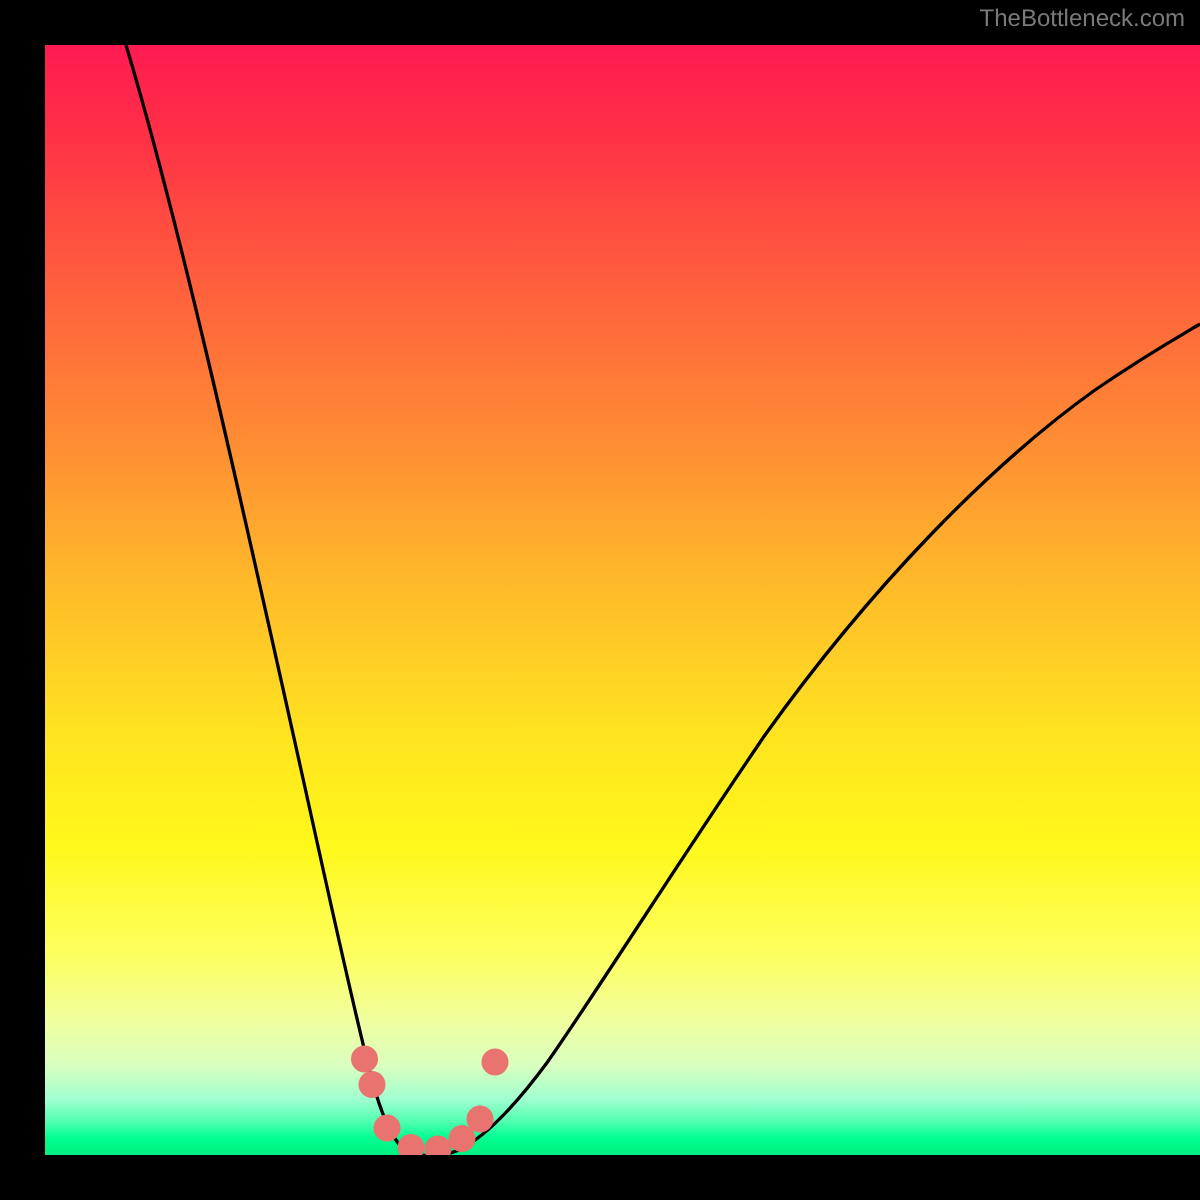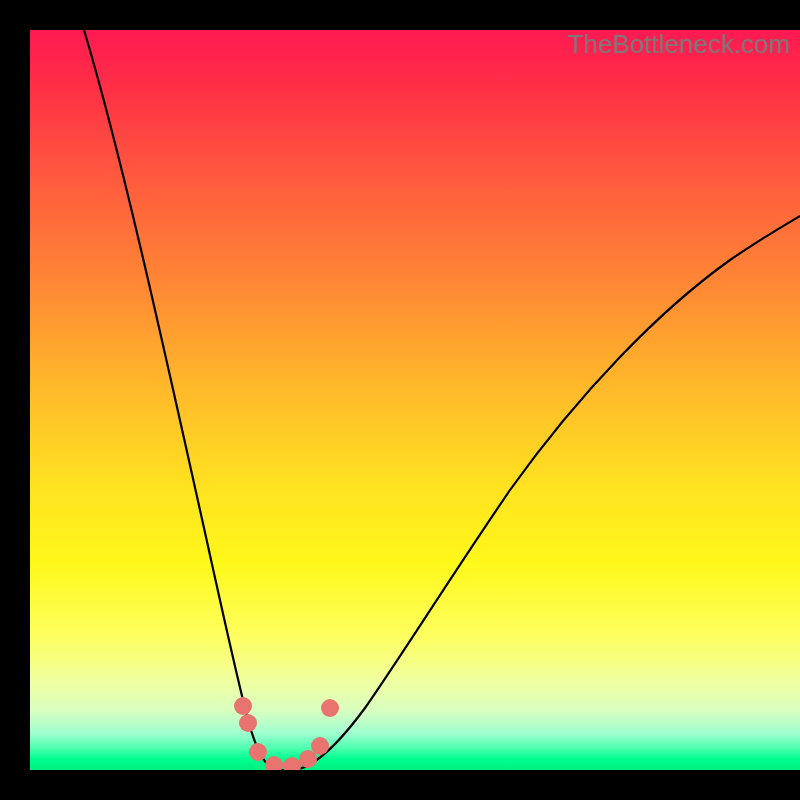--- a/index.html
+++ b/index.html
@@ -9,24 +9,23 @@
     height: 800px;
     background: #000000;
     position: relative;
     font-family: Arial, sans-serif;
   }
   .watermark {
     position: absolute;
     top: 4px;
     right: 10px;
     color: #7a7a7a;
-    font-size: 26px;
+    font-size: 16px;
     font-weight: 500;
     z-index: 10;
-    margin-top: 25px;
   }
   .plot-area {
     position: absolute;
     left: 30px;
     top: 30px;
     width: 770px;
     height: 740px;
     overflow: hidden;
   }
   .gradient-bg {

